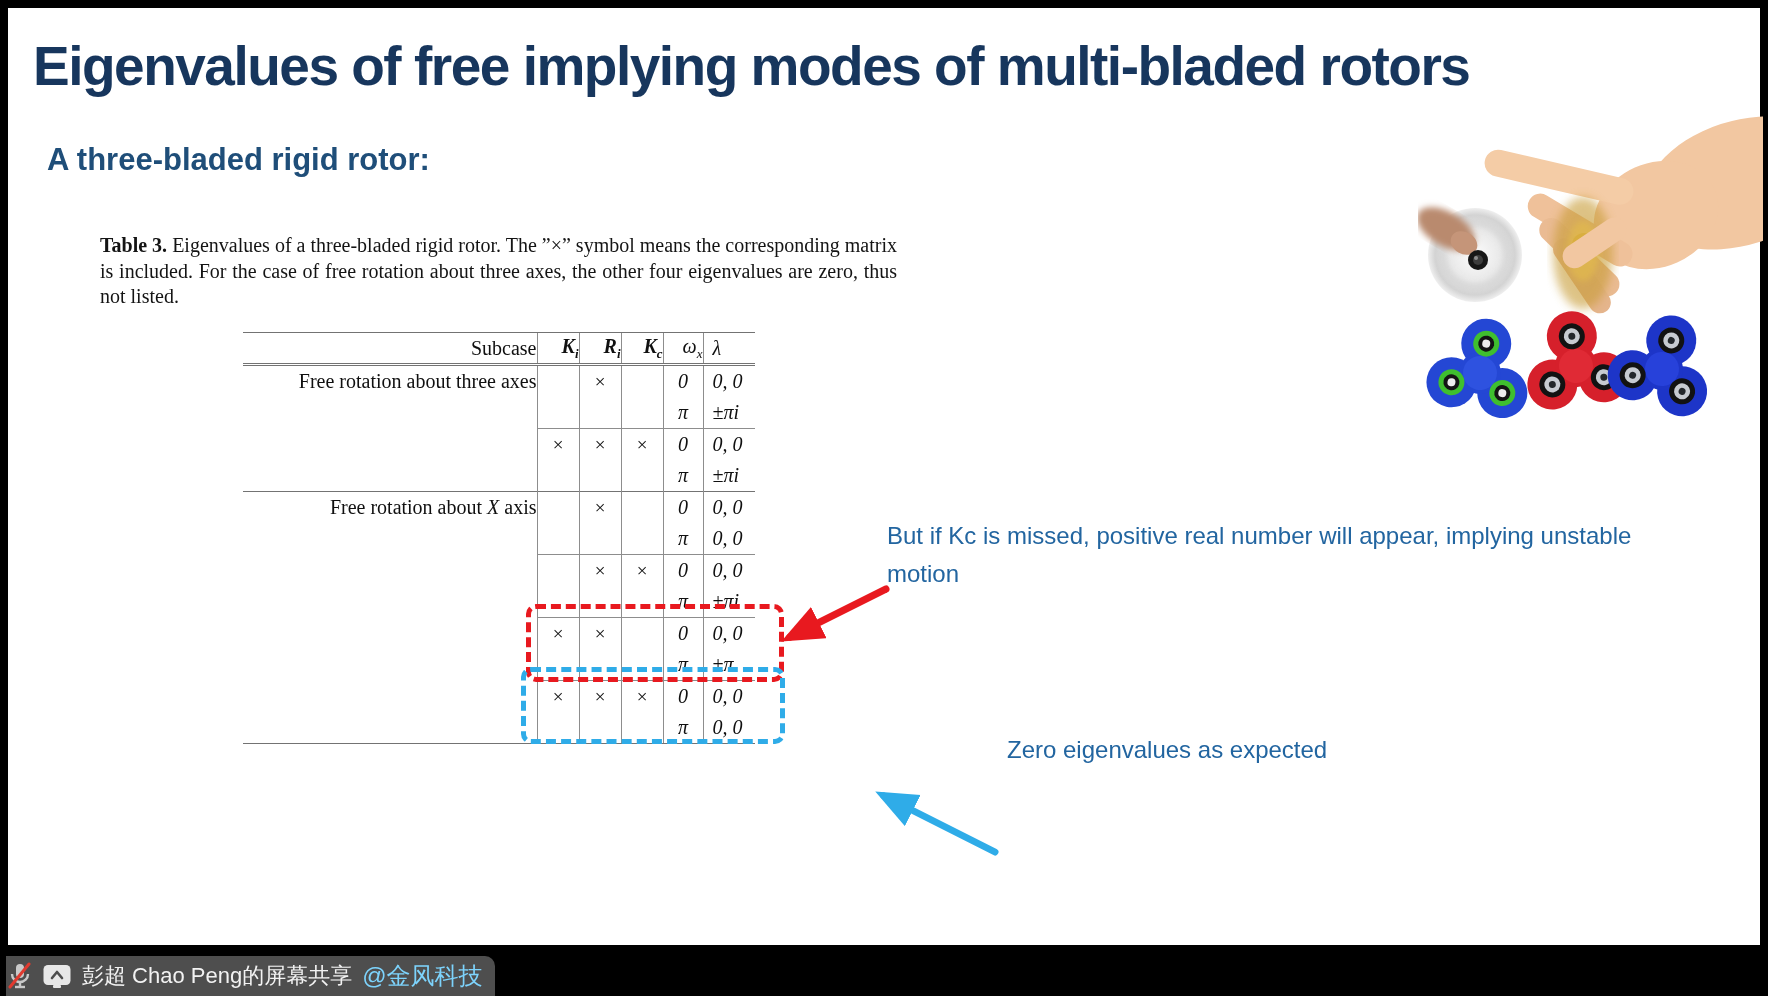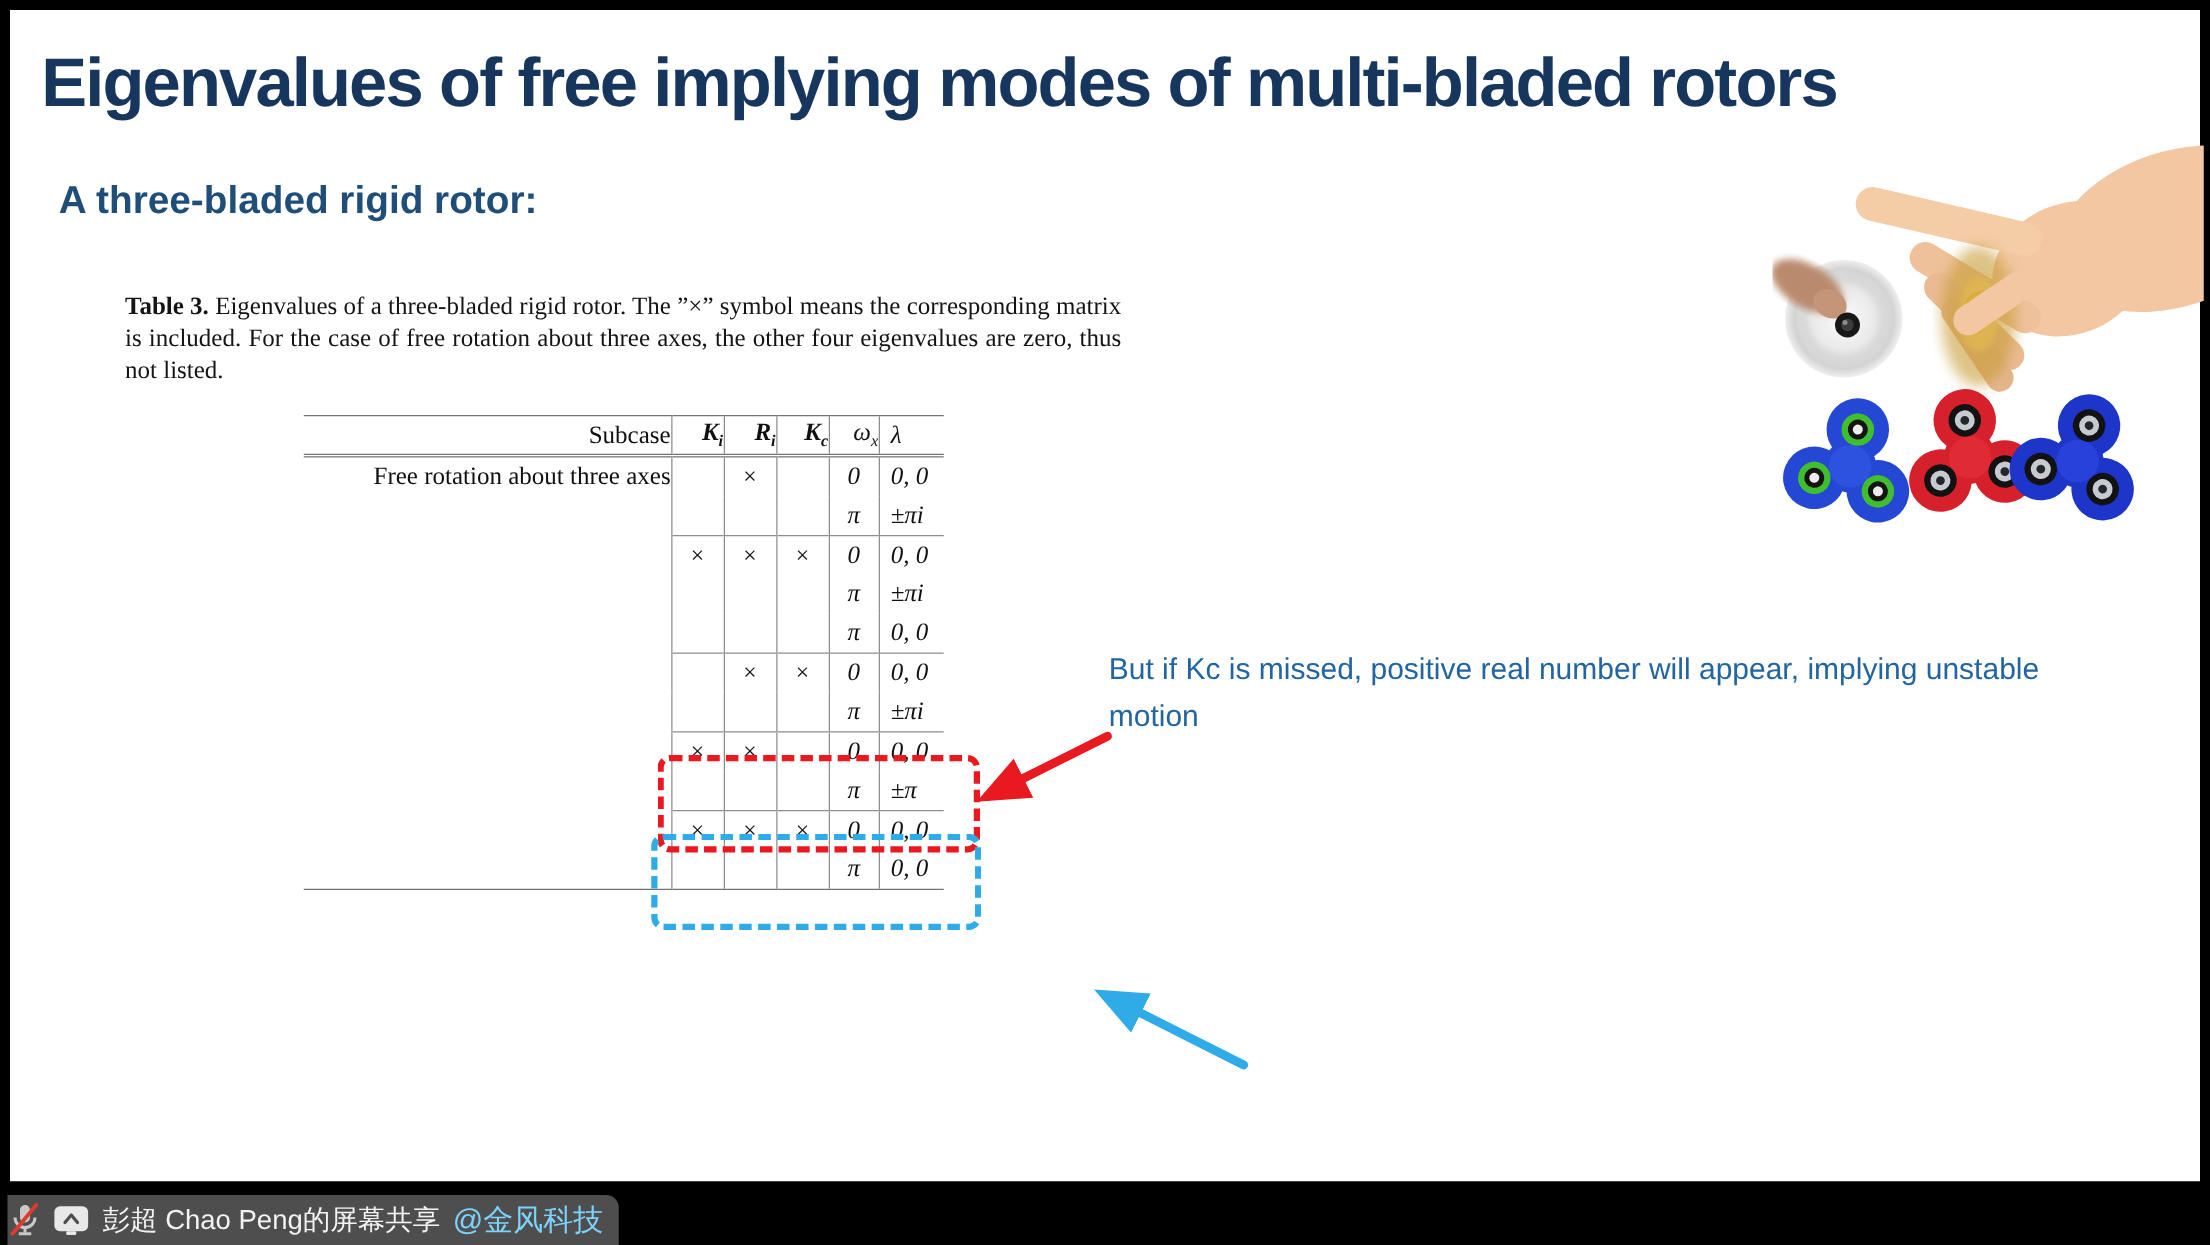--- a/index.html
+++ b/index.html
@@ -104,20 +104,28 @@
         <td class="v c-l mi">0, 0</td>
       </tr>
       <tr>
         <td class="c-sub"><span></span><span class="mi"></span><span></span></td>
         <td class="v c-x"></td>
         <td class="v c-x"></td>
         <td class="v c-x"></td>
         <td class="v c-w mi">π</td>
         <td class="v c-l mi">±πi</td>
       </tr>
+      <tr class="sep-full">
+        <td class="c-sub"><span>Free rotation about </span><span class="mi">X</span><span> axis</span></td>
+        <td class="v c-x"></td>
+        <td class="v c-x">×</td>
+        <td class="v c-x"></td>
+        <td class="v c-w mi">0</td>
+        <td class="v c-l mi">0, 0</td>
+      </tr>
       <tr>
         <td class="c-sub"><span></span><span class="mi"></span><span></span></td>
         <td class="v c-x"></td>
         <td class="v c-x"></td>
         <td class="v c-x"></td>
         <td class="v c-w mi">π</td>
         <td class="v c-l mi">0, 0</td>
       </tr>
       <tr class="sep-part">
         <td class="c-sub"><span></span><span class="mi"></span><span></span></td>
@@ -281,20 +289,21 @@
       </marker>
       <marker id="ah-blue" orient="auto" markerWidth="8" markerHeight="6" refX="4.6" refY="2.5">
         <path d="M0,0 L6,2.5 L0,5 z" fill="#2FACE8"></path>
       </marker>
     </defs>
     <line x1="886" y1="589" x2="790" y2="637" stroke="#E8191F" stroke-width="7" stroke-linecap="round" marker-end="url(#ah-red)"></line>
     <line x1="995" y1="852" x2="884" y2="796" stroke="#2FACE8" stroke-width="7" stroke-linecap="round" marker-end="url(#ah-blue)"></line>
   </svg>
 
   <div class="note note-red">But if Kc is missed, positive real number will appear, implying unstable motion</div>
+  <div class="note note-blue">Zero eigenvalues as expected</div>
 
   <div class="share-bar">
     <svg width="24" height="28" viewBox="0 0 24 28">
       <rect x="8" y="2" width="8" height="14" rx="4" fill="#C9C9C9"></rect>
       <path d="M4,12 a8,8 0 0 0 16,0" fill="none" stroke="#C9C9C9" stroke-width="2.4"></path>
       <line x1="12" y1="20" x2="12" y2="24" stroke="#C9C9C9" stroke-width="2.4"></line>
       <line x1="7" y1="25" x2="17" y2="25" stroke="#C9C9C9" stroke-width="2.4"></line>
       <line x1="2" y1="25" x2="21" y2="2" stroke="#E03A2F" stroke-width="3" stroke-linecap="round"></line>
     </svg>
     <svg width="30" height="26" viewBox="0 0 30 26">

